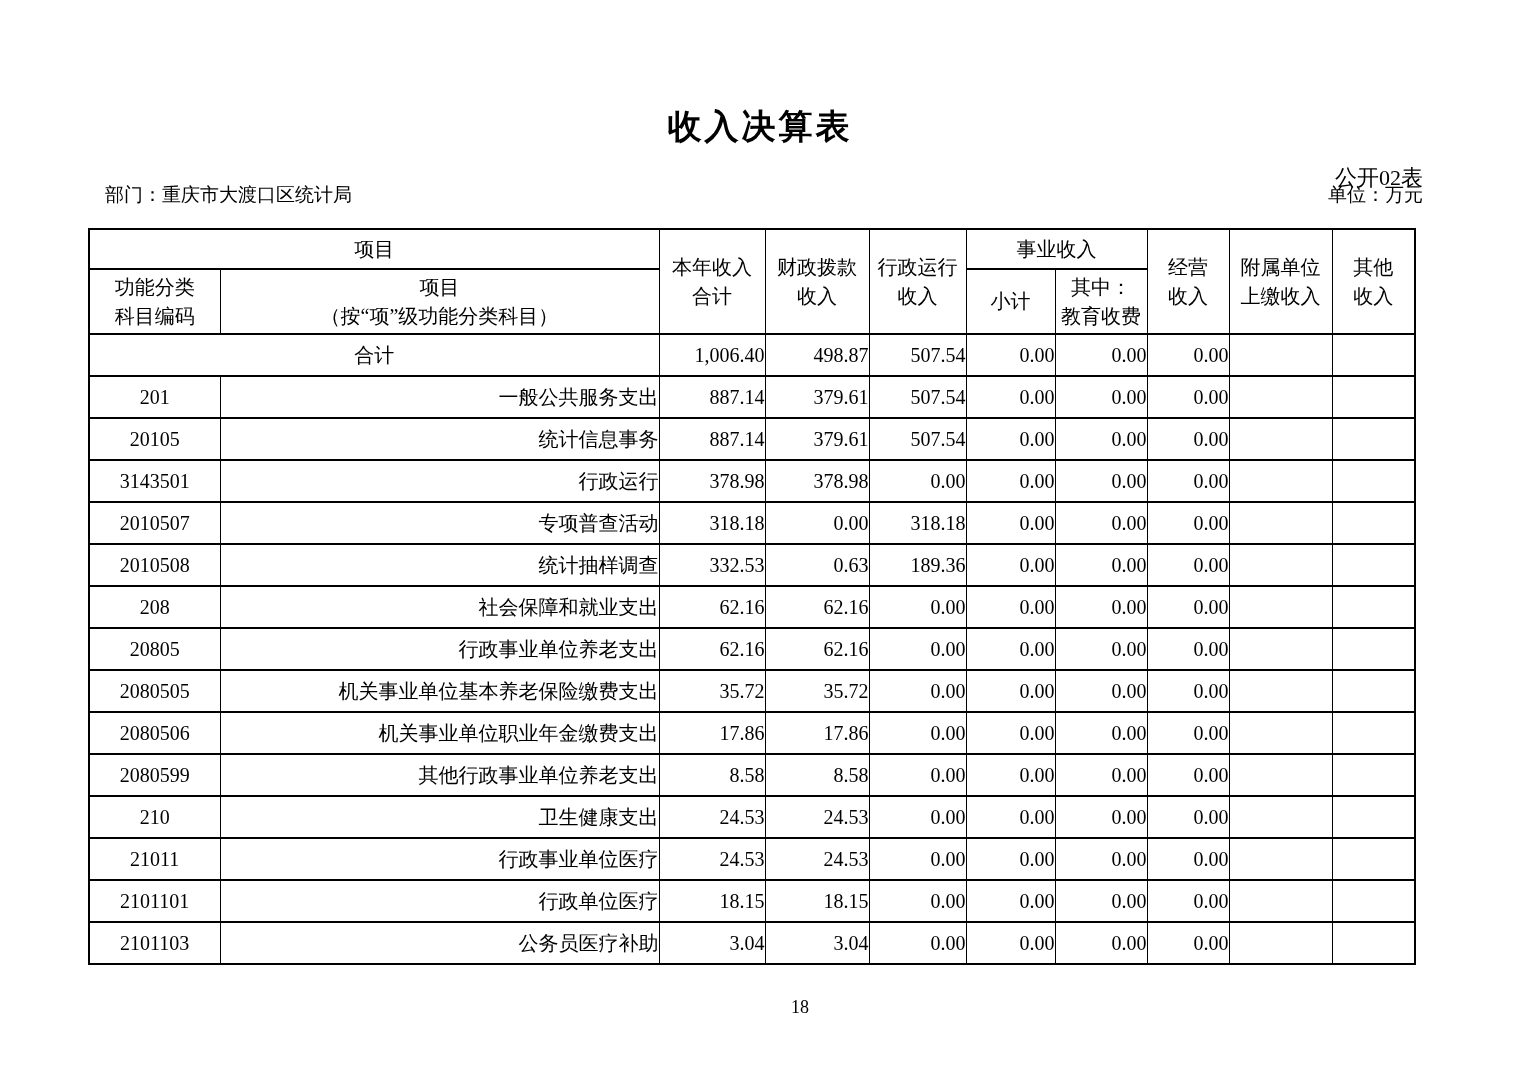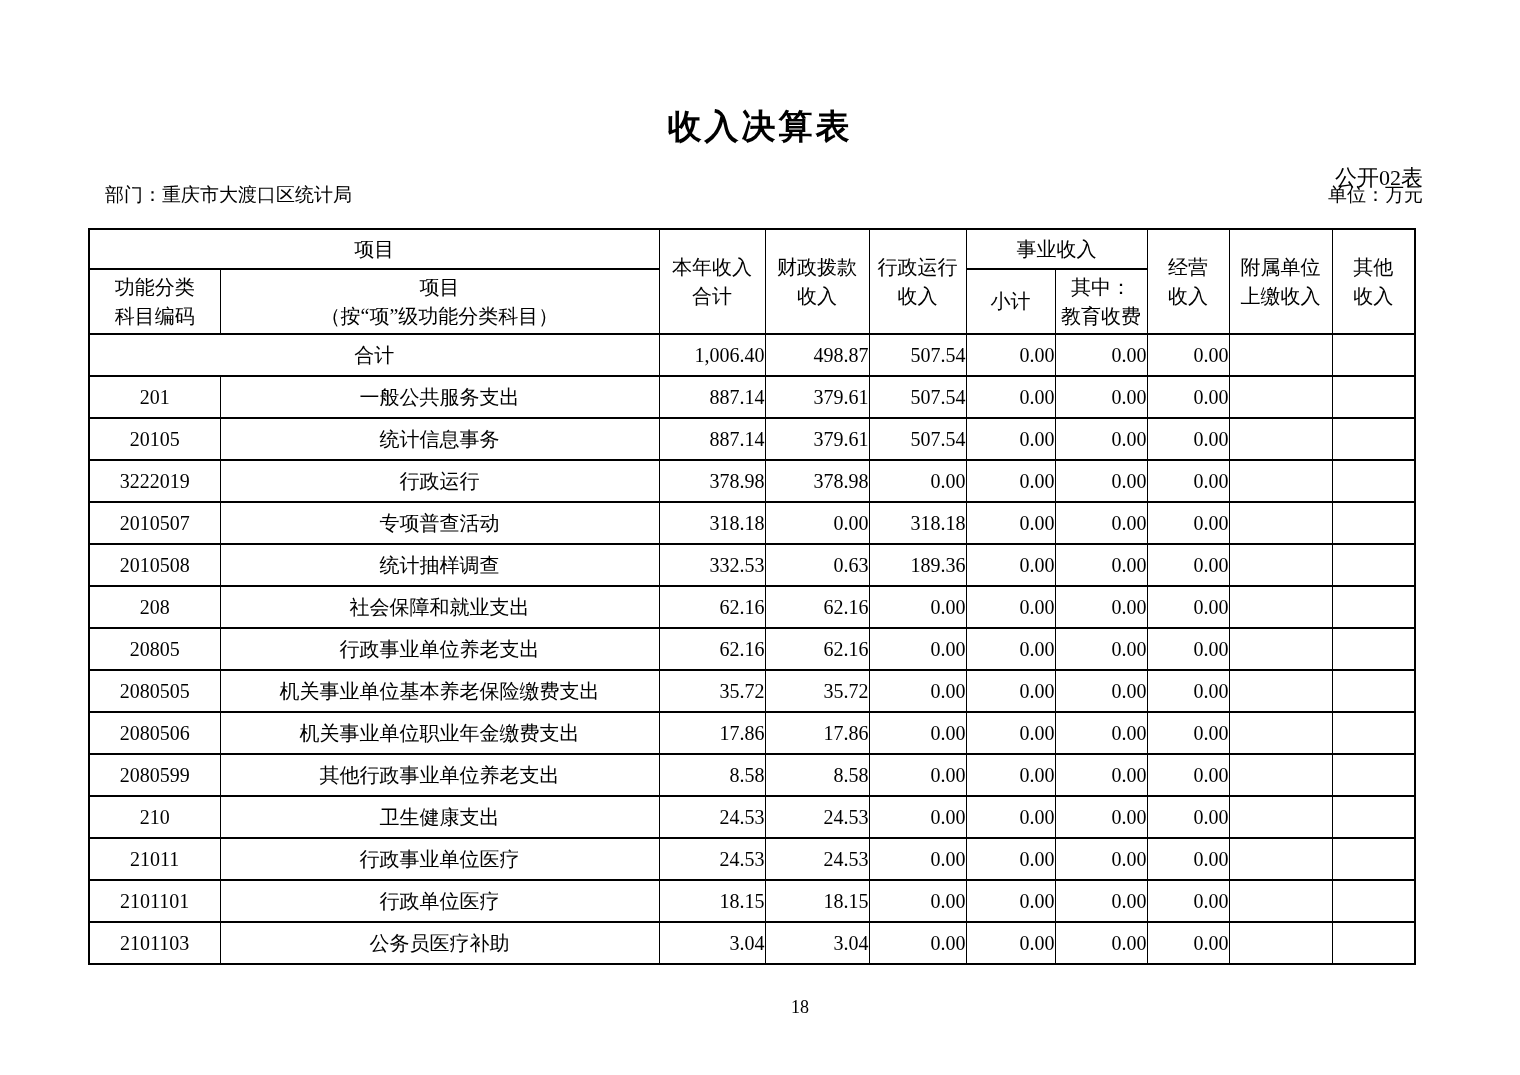--- a/index.html
+++ b/index.html
@@ -61,21 +61,21 @@
     padding: 0;
     vertical-align: middle;
     overflow: hidden;
     white-space: nowrap;
   }
   tr.h1 { height: 40px; }
   tr.h2 { height: 65px; }
   table.report th { text-align: center; line-height: 1.45; }
   tbody tr { height: 42px; }
   td.code { text-align: center; padding-left: 11px; }
-  td.name { text-align: center; padding-left: 13px; }
+  td.name { text-align: right; padding-left: 13px; }
   td.center { text-align: center; padding-left: 0; }
   td.num { text-align: right; padding-right: 9px; }
   .b { font-weight: bold; }
   .page-num {
     position: absolute;
     top: 997px;
     left: 0;
     width: 100%;
     text-align: center;
     font-size: 18px;
@@ -188,21 +188,21 @@
         <td class="num b">887.14</td>
         <td class="num b">379.61</td>
         <td class="num b">507.54</td>
         <td class="num b">0.00</td>
         <td class="num b">0.00</td>
         <td class="num b">0.00</td>
         <td class="num"></td>
         <td class="num"></td>
       </tr>
       <tr>
-        <td class="code">3222019</td>
+        <td class="code">3143501</td>
         <td class="name">行政运行</td>
         <td class="num">378.98</td>
         <td class="num">378.98</td>
         <td class="num">0.00</td>
         <td class="num">0.00</td>
         <td class="num">0.00</td>
         <td class="num">0.00</td>
         <td class="num"></td>
         <td class="num"></td>
       </tr>

